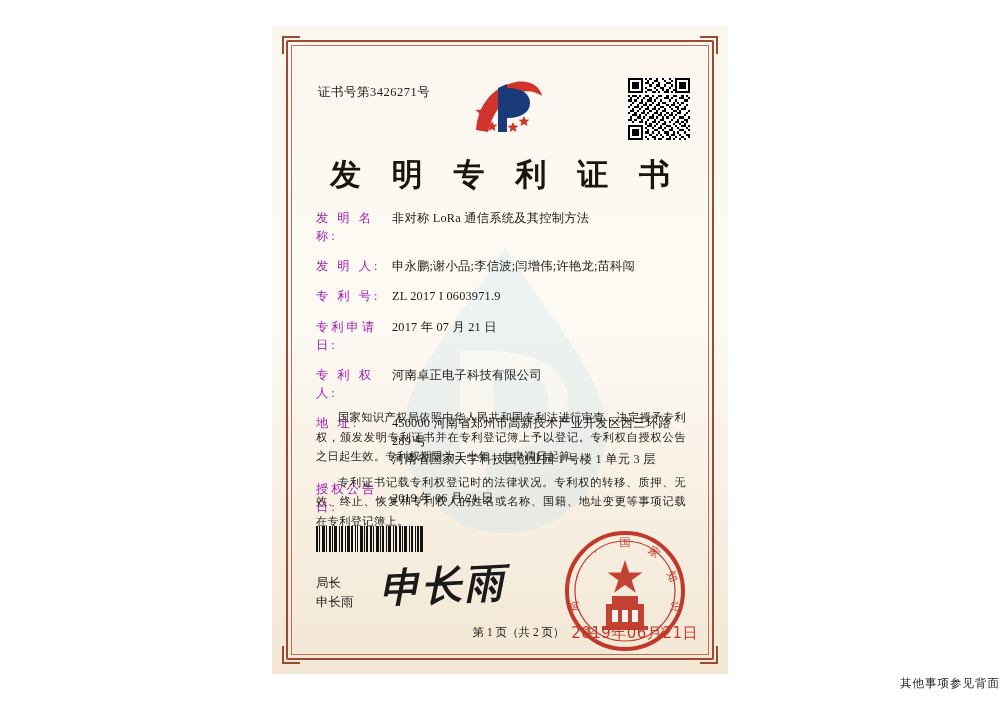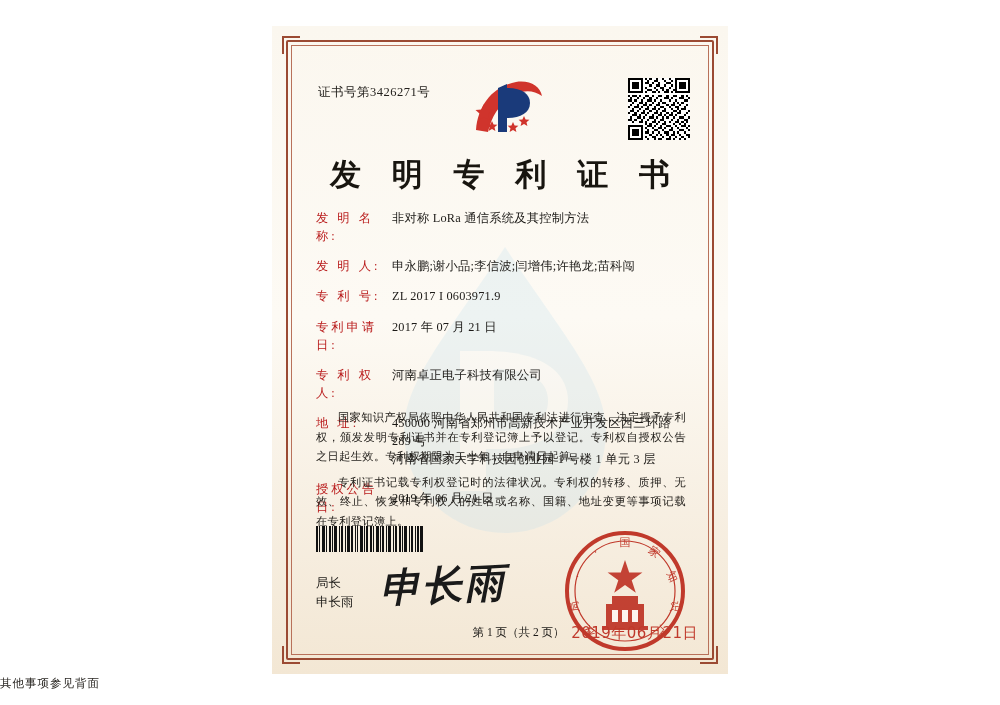--- a/index.html
+++ b/index.html
@@ -134,21 +134,21 @@
     align-items: flex-start;
     margin-bottom: 12.5px;
     font-size: 12.3px;
     color: #1c1a17;
     line-height: 1.45;
   }
   .field .lbl {
     width: 76px;
     flex: none;
     letter-spacing: 3px;
-    color: #b91c1c;
+    color: #a21caf;
   }
   .field .val {
     flex: 1;
     letter-spacing: 0.2px;
   }
   .val .line2 { display: block; }
 
   .row-inline {
     display: flex;
     align-items: center;
@@ -243,21 +243,21 @@
     text-align: center;
     font-size: 11.5px;
     color: #1c1a17;
     margin-left: 37px;
   }
 
   .footnote {
     position: absolute;
     left: 0; right: 0;
     bottom: 14px;
-    text-align: left;
+    text-align: right;
     font-size: 11.5px;
     color: #2a2723;
     letter-spacing: 1px;
   }
 </style>
 </head>
 <body>
 
 <div class="page">
 

